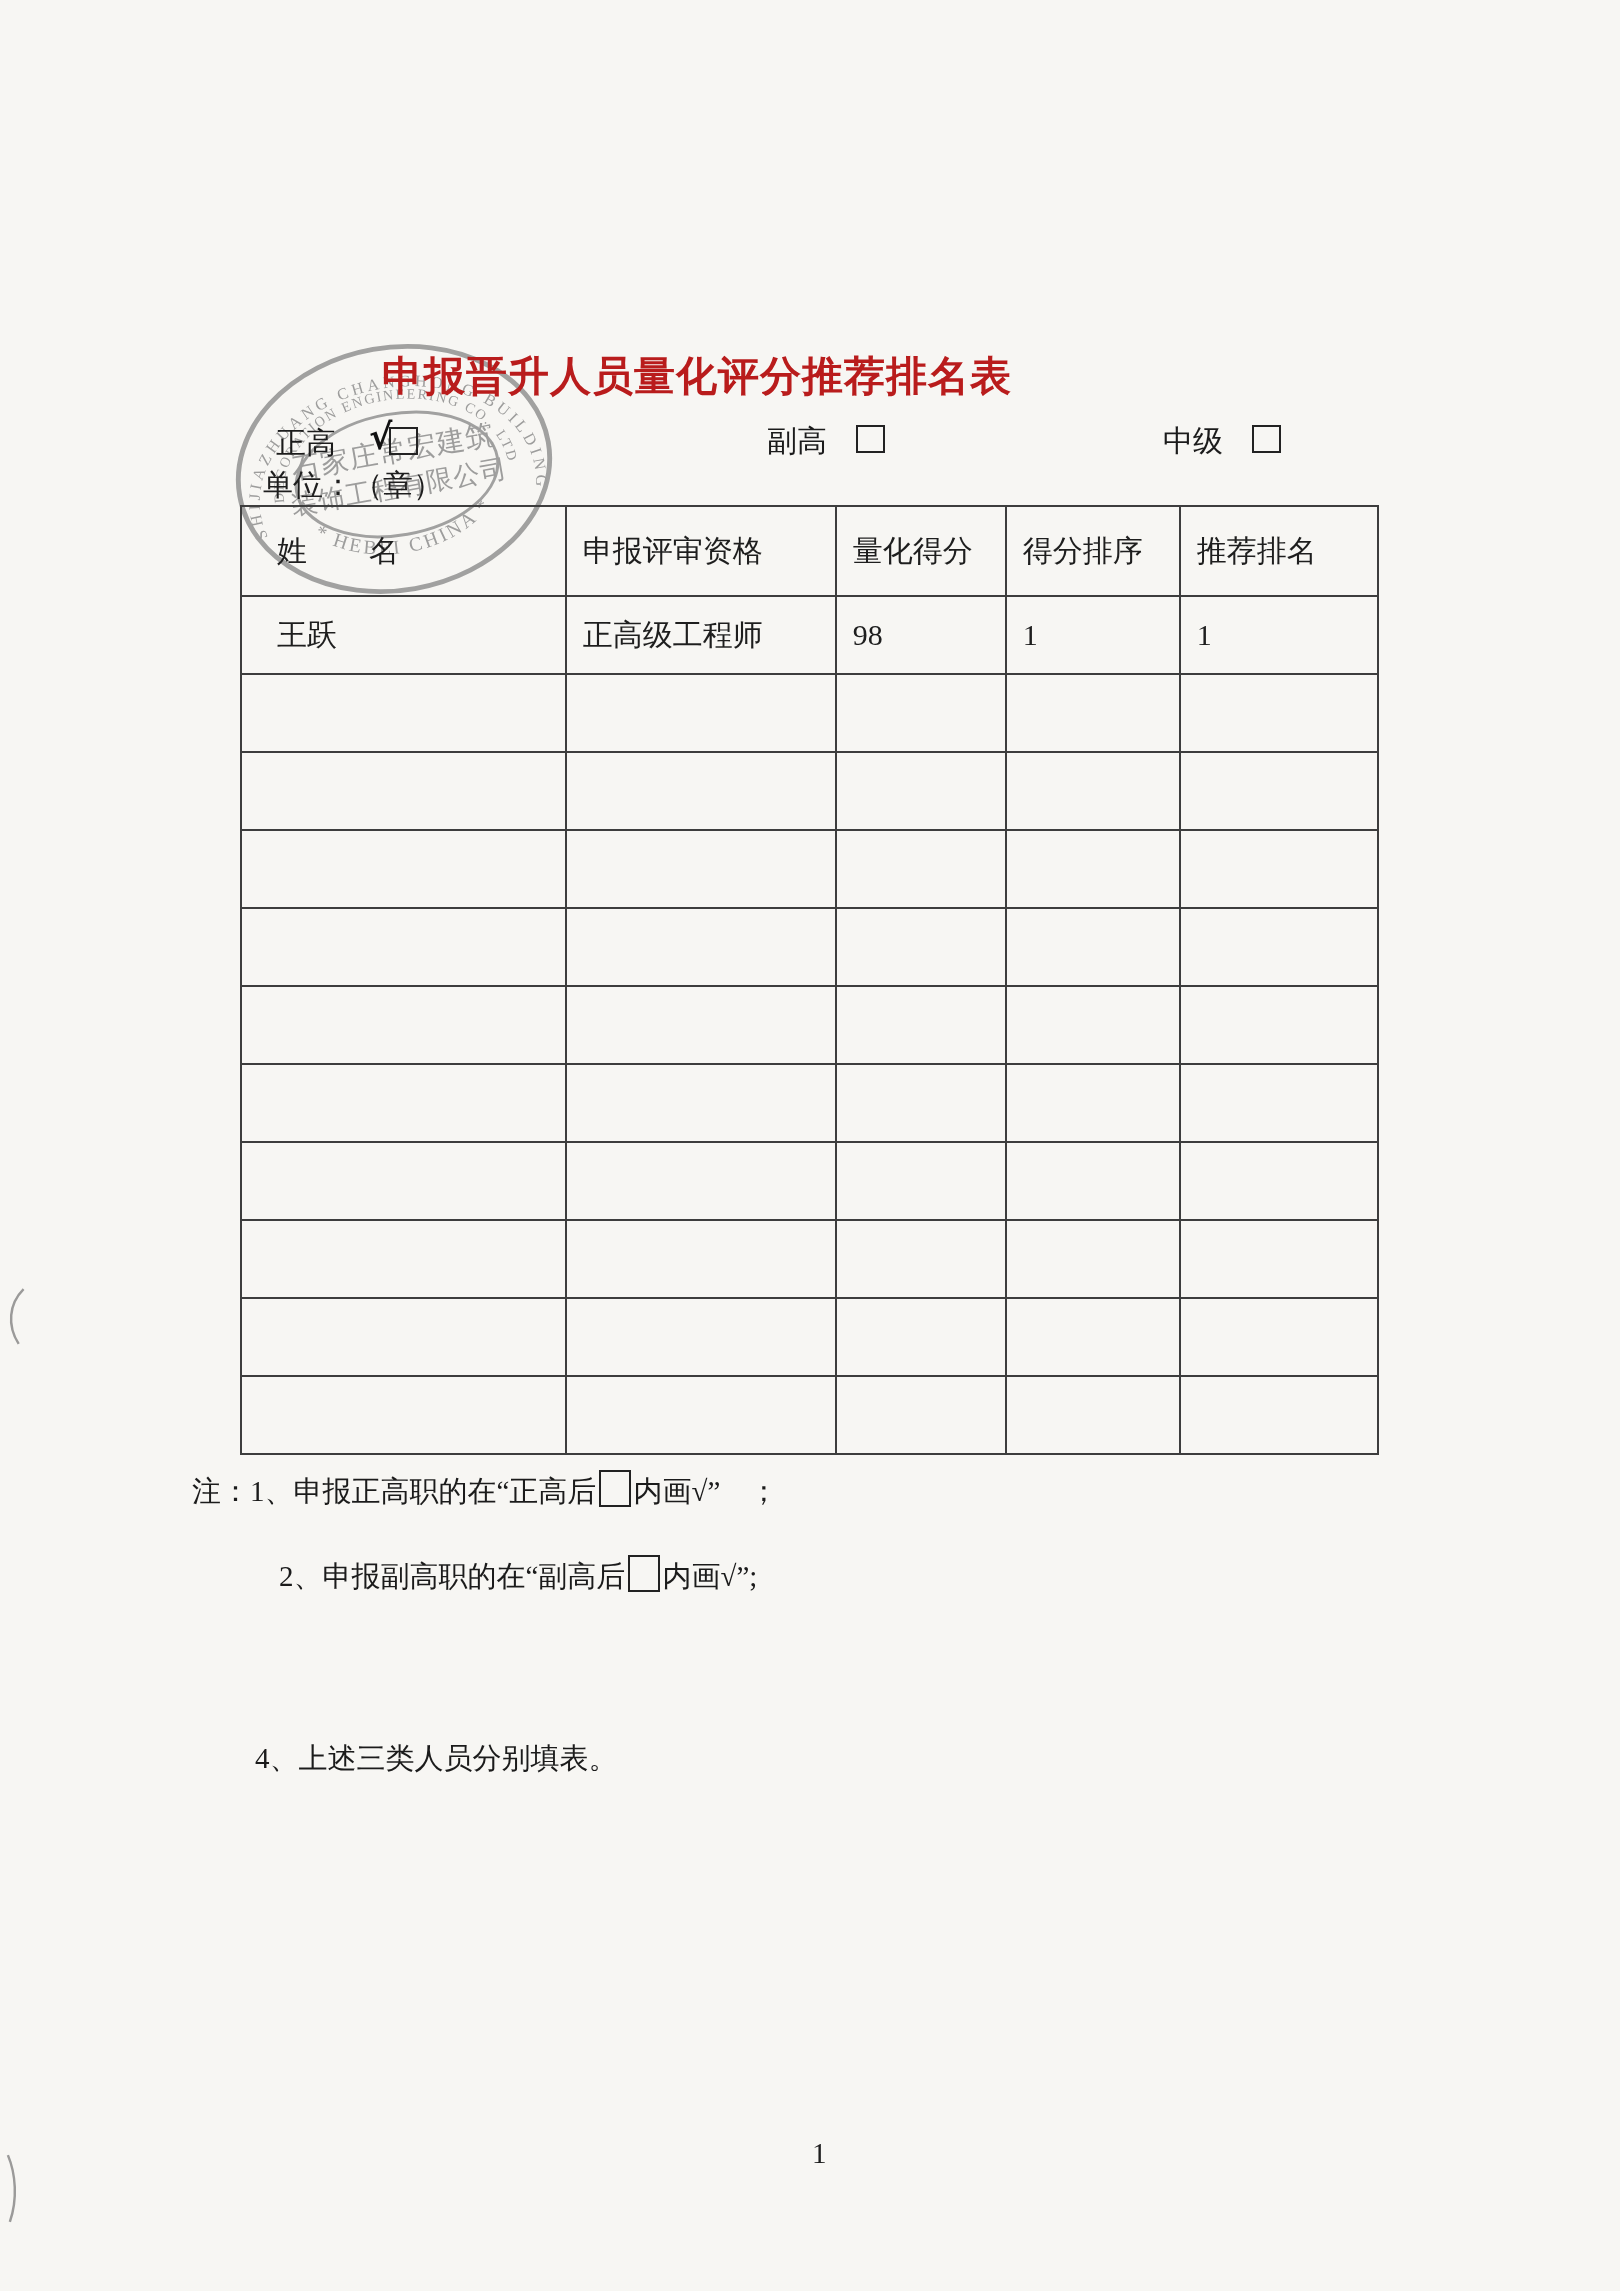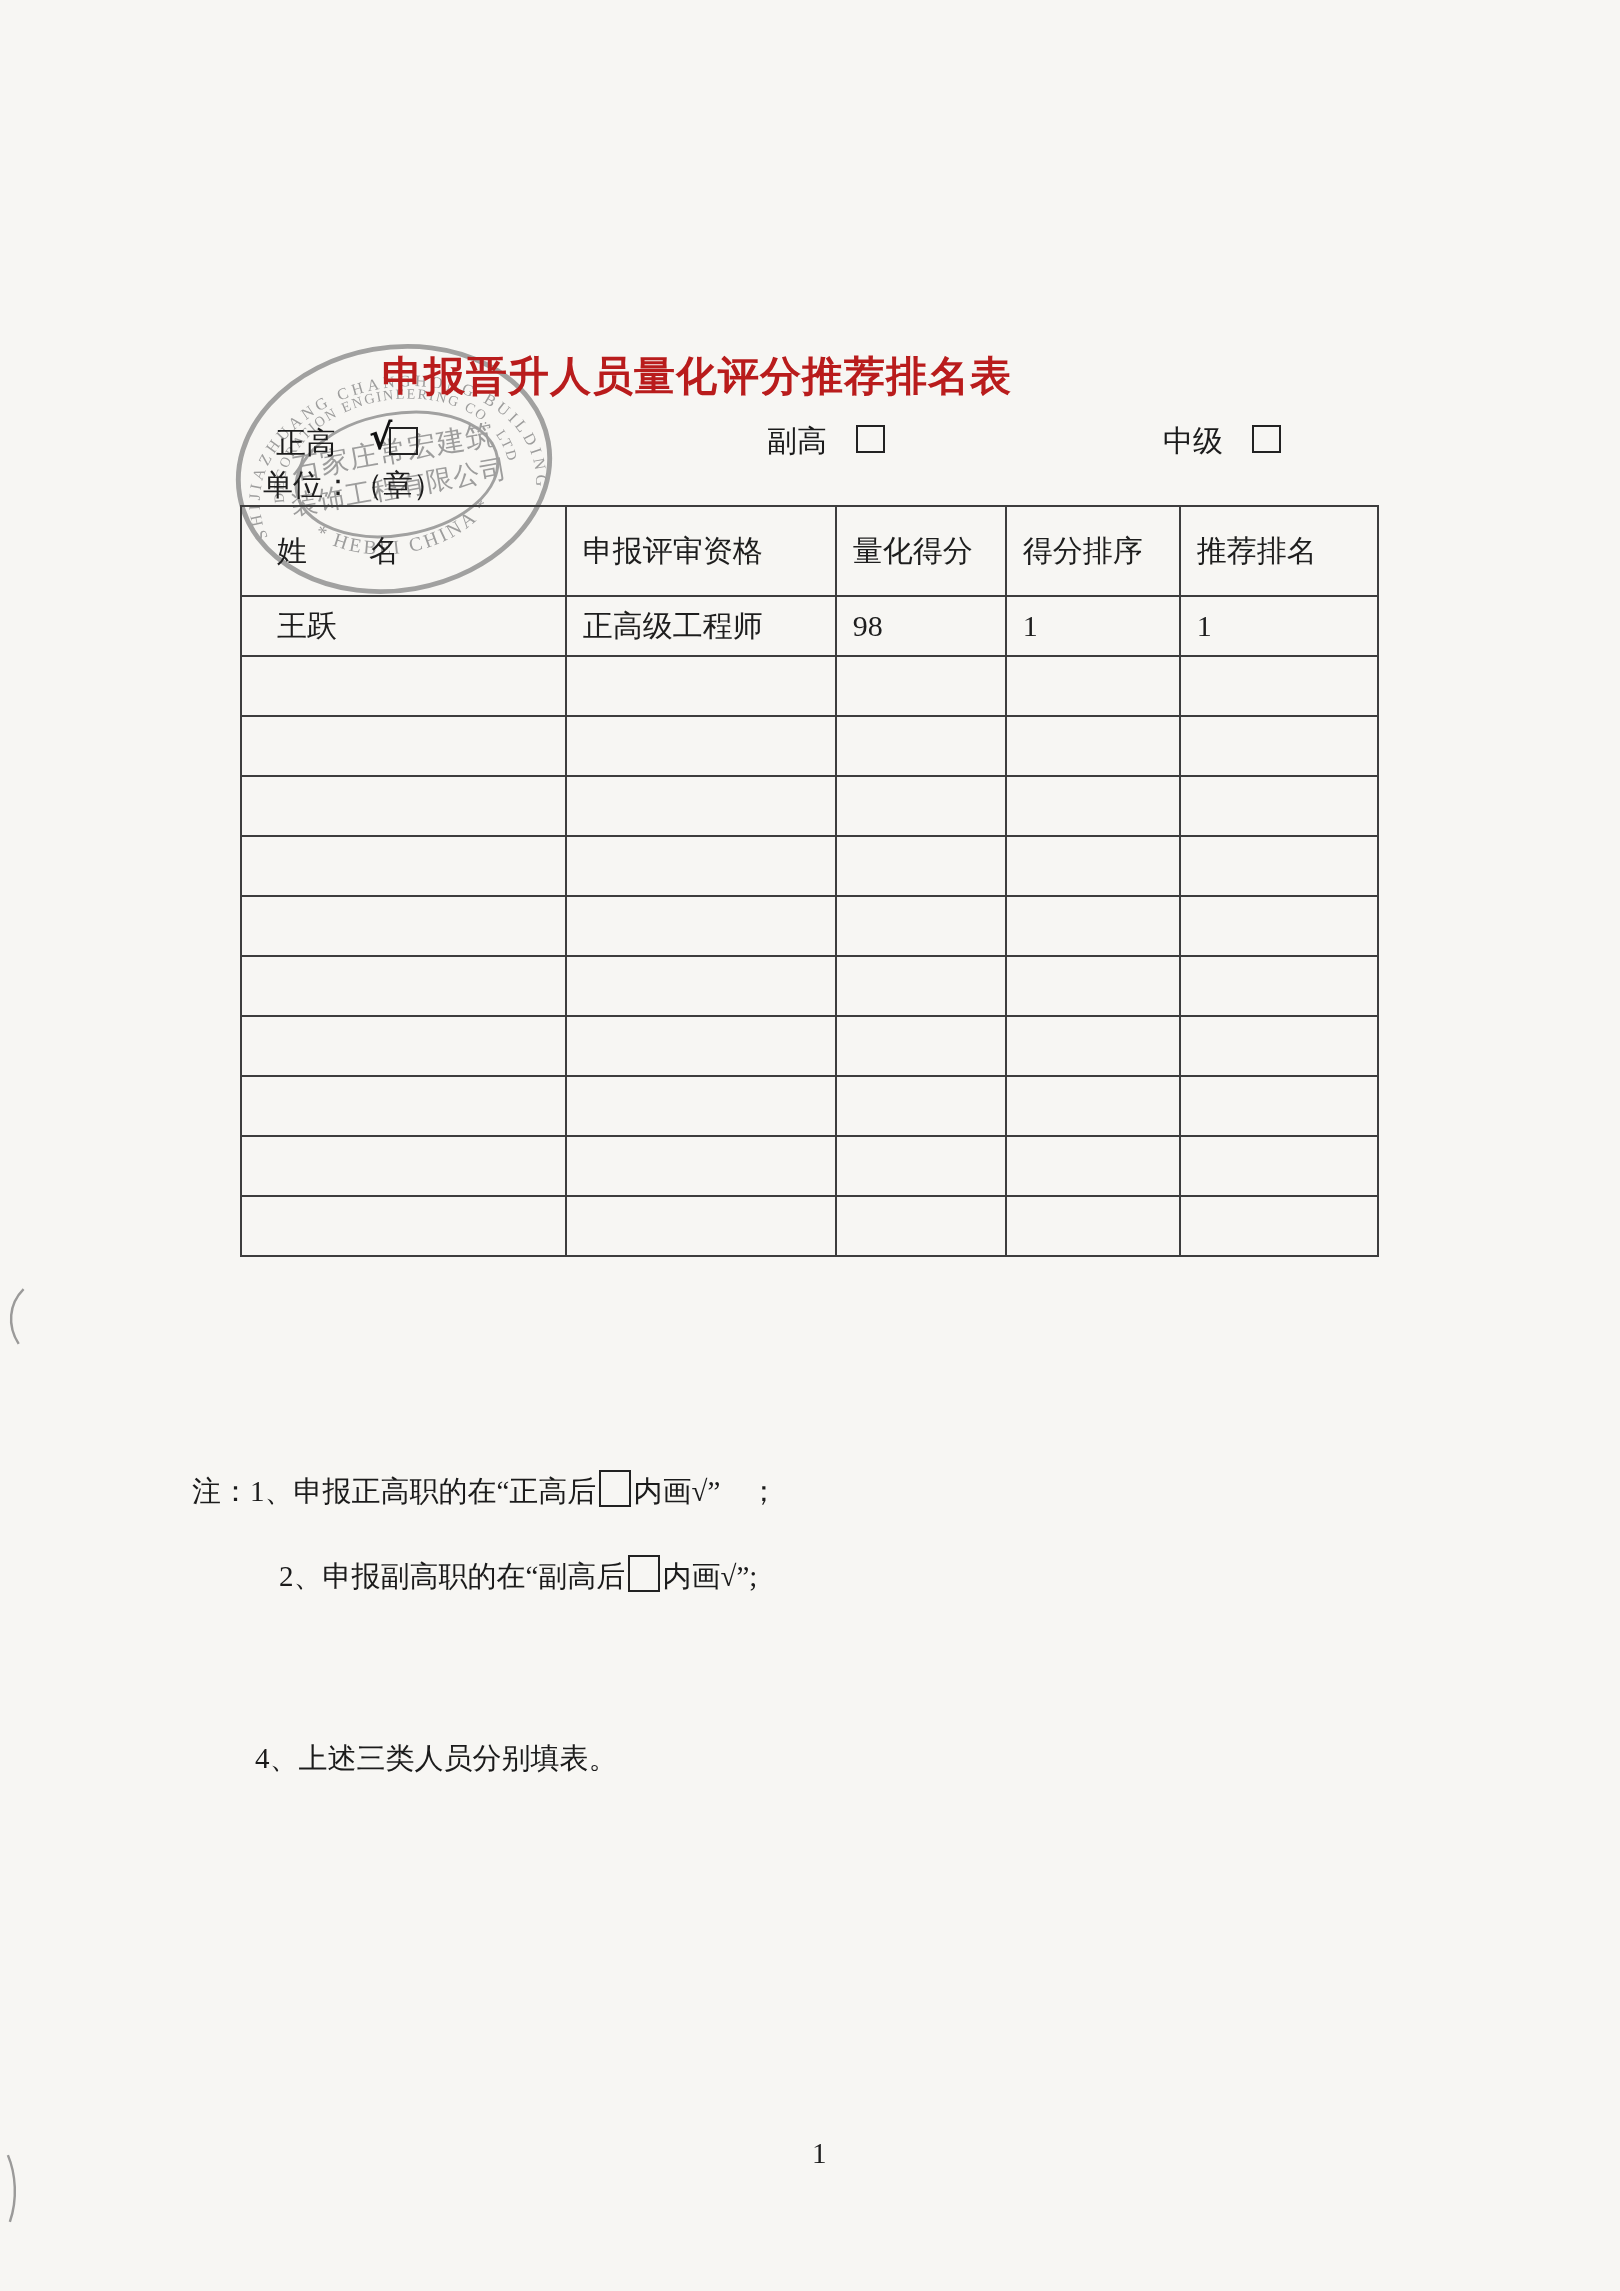--- a/index.html
+++ b/index.html
@@ -44,21 +44,21 @@
     background:transparent;
   }
   .rank-table th,.rank-table td{
     border:2px solid #3d3d3d;
     font-size:30px;font-weight:normal;text-align:left;
     vertical-align:middle;padding:0 7.8px 0 15.7px;
     overflow:hidden;white-space:nowrap;
   }
   .rank-table{border:2.9px solid #333;}
   .rank-table thead tr{height:90px;}
-  .rank-table tbody tr{height:60px;}
+  .rank-table tbody tr{height:78px;}
   .rank-table th:first-child,.rank-table td:first-child{padding-left:35px;}
   .name-second{margin-left:62px;}
   
   .note{position:absolute;font-size:29px;z-index:3;white-space:nowrap;color:#1b1b1b;}
   .note-1{left:192px;top:1470px;}
   .note-2{left:239px;top:1555px;margin-left:40px;}
   .note-3{left:255px;top:1641px;}
   .note-4{left:255px;top:1703px;margin-top:36px;}
   .note-box{
     display:inline-block;width:27.4px;height:33px;

